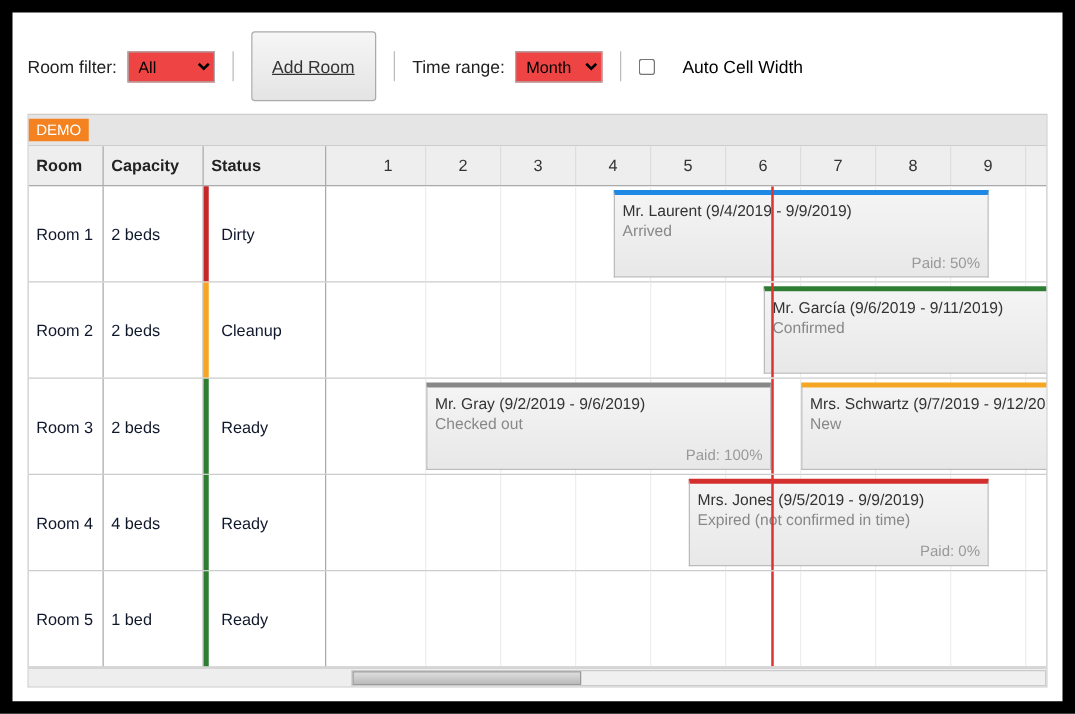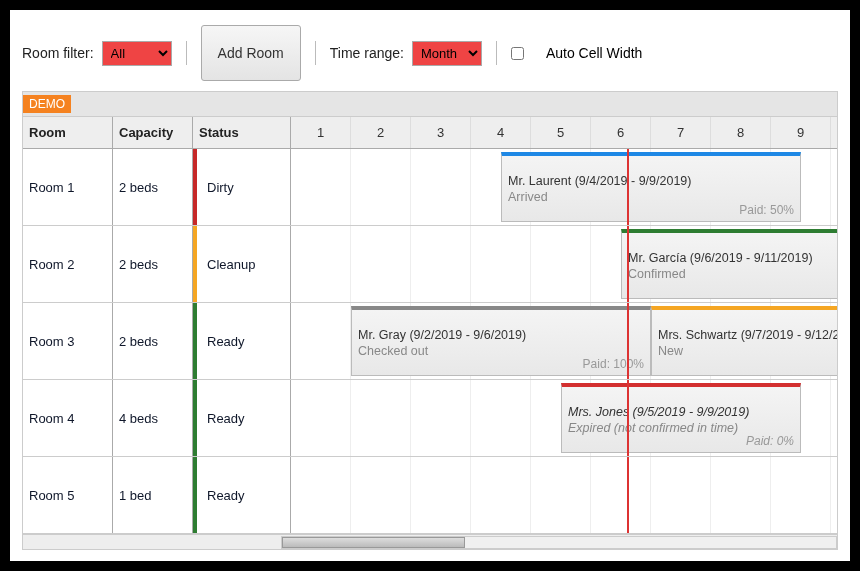--- a/index.html
+++ b/index.html
@@ -46,20 +46,21 @@
   margin: 0 6px;
 }
 .btn {
   background: linear-gradient(#f6f6f6, #e4e4e4);
   border: 1px solid #aaa;
   border-radius: 3px;
   padding: 19px 16px;
   font-size: 14px;
   cursor: pointer;
   color: #333;
+  text-decoration: underline;
 }
 .checkbox-wrap {
   display: flex;
   align-items: center;
   gap: 22px;
   font-size: 14px;
 }
 .demo-badge {
   background: #f58220;
   color: #fff;
@@ -85,21 +86,21 @@
   display: flex;
   flex: 0 0 258px;
 }
 .hcell {
   border-right: 1px solid #aaa;
   padding: 8px 6px;
   font-weight: bold;
   font-size: 13px;
   color: #222;
 }
-.col-room { width: 90px; }
+.col-room { width: 60px; }
 .col-cap { width: 80px; }
 .col-status { width: 98px; }
 .timeline-head {
   display: flex;
   flex: 1;
   overflow: hidden;
 }
 .day-head {
   width: 60px;
   flex: 0 0 60px;
@@ -153,21 +154,21 @@
   border-right: 1px solid #eee;
   height: 100%;
 }
 .event {
   position: absolute;
   top: 3px;
   bottom: 3px;
   background: linear-gradient(#f4f4f4, #e8e8e8);
   border: 1px solid #bbb;
   border-top: 4px solid;
-  padding: 18px 6px 4px 6px;
+  padding: 6px 6px 4px 6px;
   font-size: 12.5px;
   color: #333;
   overflow: hidden;
 }
 .event .eline1 { color: #333; white-space: nowrap; }
 .event .eline2 { color: #888; margin-top: 2px; }
 .event .epaid {
   position: absolute;
   bottom: 4px;
   right: 6px;
@@ -331,21 +332,21 @@
               <div class="day-col"></div>
               <div class="day-col"></div>
               <div class="day-col"></div>
               <div class="day-col"></div>
               <div class="day-col"></div>
               <div class="day-col"></div>
               <div class="day-col"></div>
               <div class="day-col"></div>
             </div>
             <div class="redline" style="left: 336px;"></div>
-            <div class="event" style="left: 60px; width: 300px; border-top-color: rgb(136, 136, 136);">
+            <div class="event" style="left: 60px; width: 276px; border-top-color: rgb(136, 136, 136);">
               <div class="eline1">Mr. Gray (9/2/2019 - 9/6/2019)</div>
               <div class="eline2">Checked out</div>
               <div class="epaid">Paid: 100%</div>
             </div>
             <div class="event" style="left: 360px; width: 330px; border-top-color: rgb(245, 166, 35);">
               <div class="eline1">Mrs. Schwartz (9/7/2019 - 9/12/2019)</div>
               <div class="eline2">New</div>
             </div>
           </div>
         </div>
@@ -365,21 +366,21 @@
               <div class="day-col"></div>
               <div class="day-col"></div>
               <div class="day-col"></div>
               <div class="day-col"></div>
               <div class="day-col"></div>
               <div class="day-col"></div>
               <div class="day-col"></div>
               <div class="day-col"></div>
             </div>
             <div class="redline" style="left: 336px;"></div>
-            <div class="event" style="left: 270px; width: 240px; border-top-color: rgb(211, 47, 47); font-style: italic;">
+            <div class="event" style="left: 270px; width: 240px; border-top-color: rgb(211, 47, 47);">
               <div class="eline1">Mrs. Jones (9/5/2019 - 9/9/2019)</div>
               <div class="eline2">Expired (not confirmed in time)</div>
               <div class="epaid">Paid: 0%</div>
             </div>
           </div>
         </div>
         <div class="body-row">
           <div class="left-cols">
             <div class="rcell col-room">Room 5</div>
             <div class="rcell col-cap">1 bed</div>

